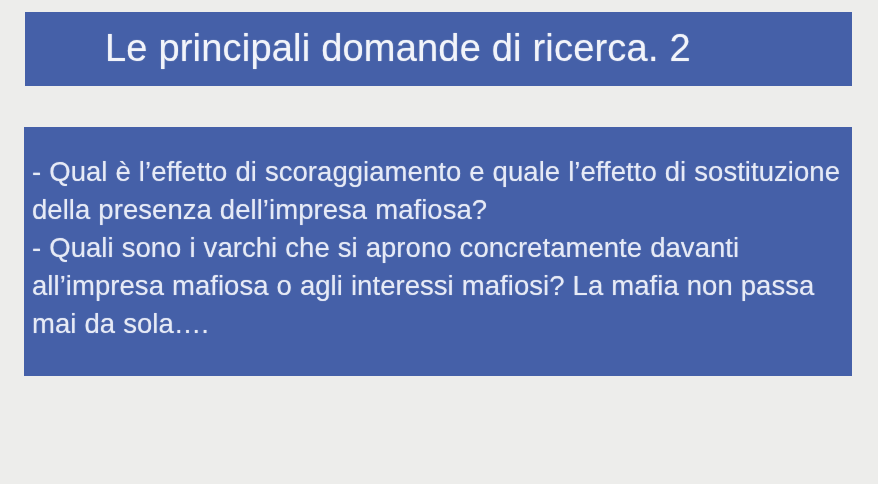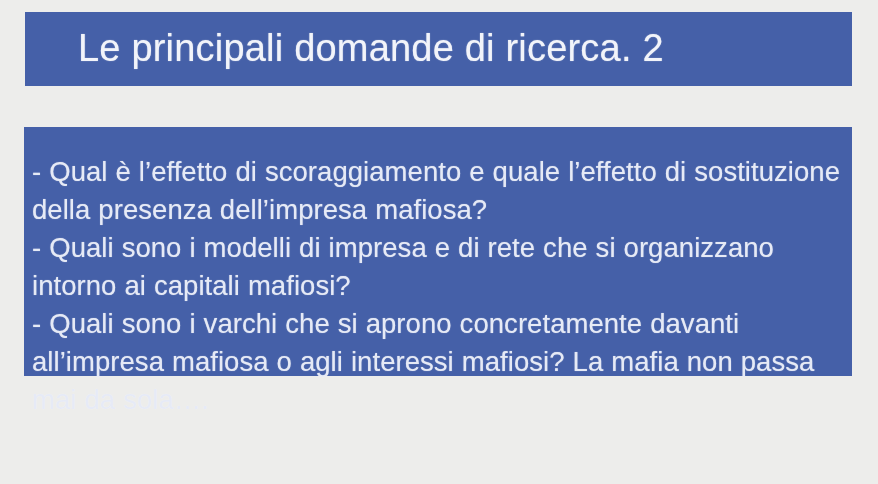--- a/index.html
+++ b/index.html
@@ -23,21 +23,21 @@
     position: absolute;
     left: 25px;
     top: 12px;
     width: 827px;
     height: 74px;
     background: #4560a8;
     display: flex;
     align-items: center;
     justify-content: flex-start;
     box-sizing: border-box;
-    padding-left: 53px;
+    padding-left: 80px;
     padding-right: 20px;
   }
   .title-text {
     font-size: 38px;
     line-height: 1.05;
     color: #f2f4fa;
     font-weight: 400;
     letter-spacing: 0.2px;
     white-space: nowrap;
     text-shadow: 0 0 1.2px rgba(255,255,255,0.55);
@@ -72,19 +72,18 @@
 
 <div class="slide">
 
   <div class="title-box">
     <div class="title-text">Le principali domande di ricerca. 2</div>
   </div>
 
   <div class="body-box">
     <div class="body-text">
       <p>- Qual è l’effetto di scoraggiamento e quale l’effetto di sostituzione della presenza dell’impresa mafiosa?</p>
-      <p>- Quali sono i modelli di impresa e di rete che si organizzano intorno ai capitali mafiosi?</p>
       <p>- Quali sono i varchi che si aprono concretamente davanti all’impresa mafiosa o agli interessi mafiosi? La mafia non passa mai da sola….</p>
 
     </div>
   </div>
 
 </div>
 
 </body></html>

